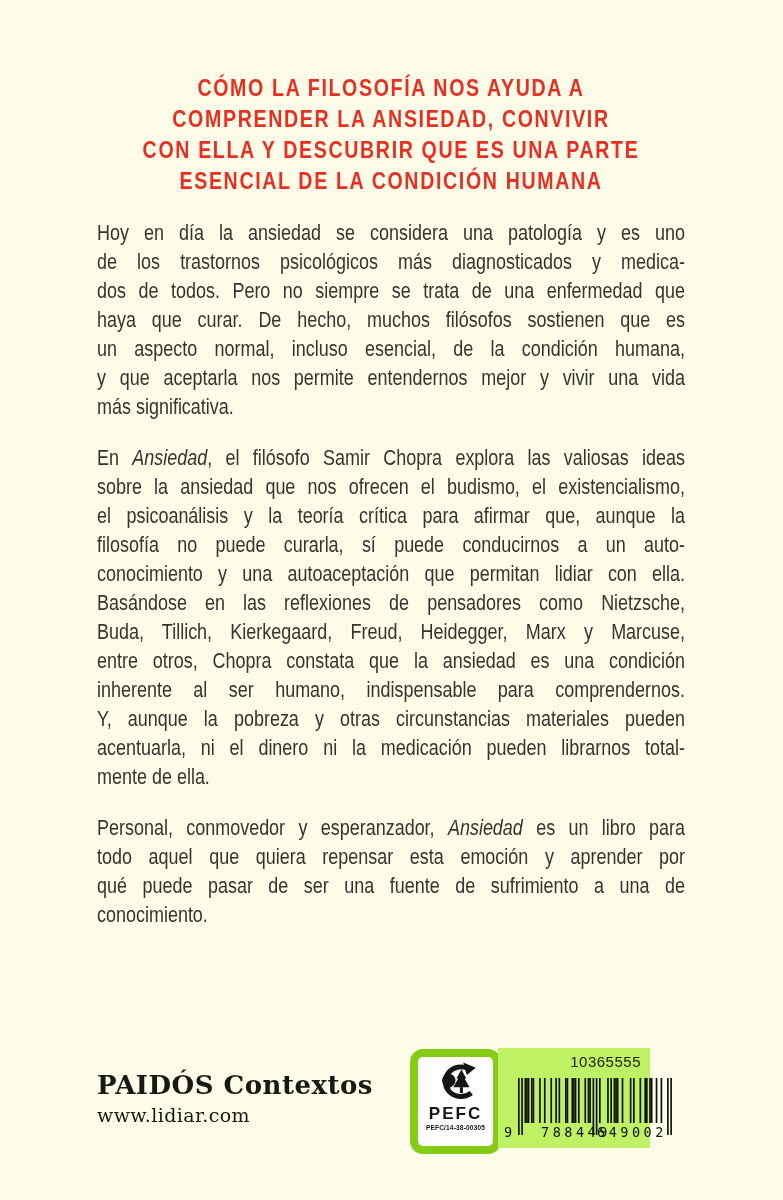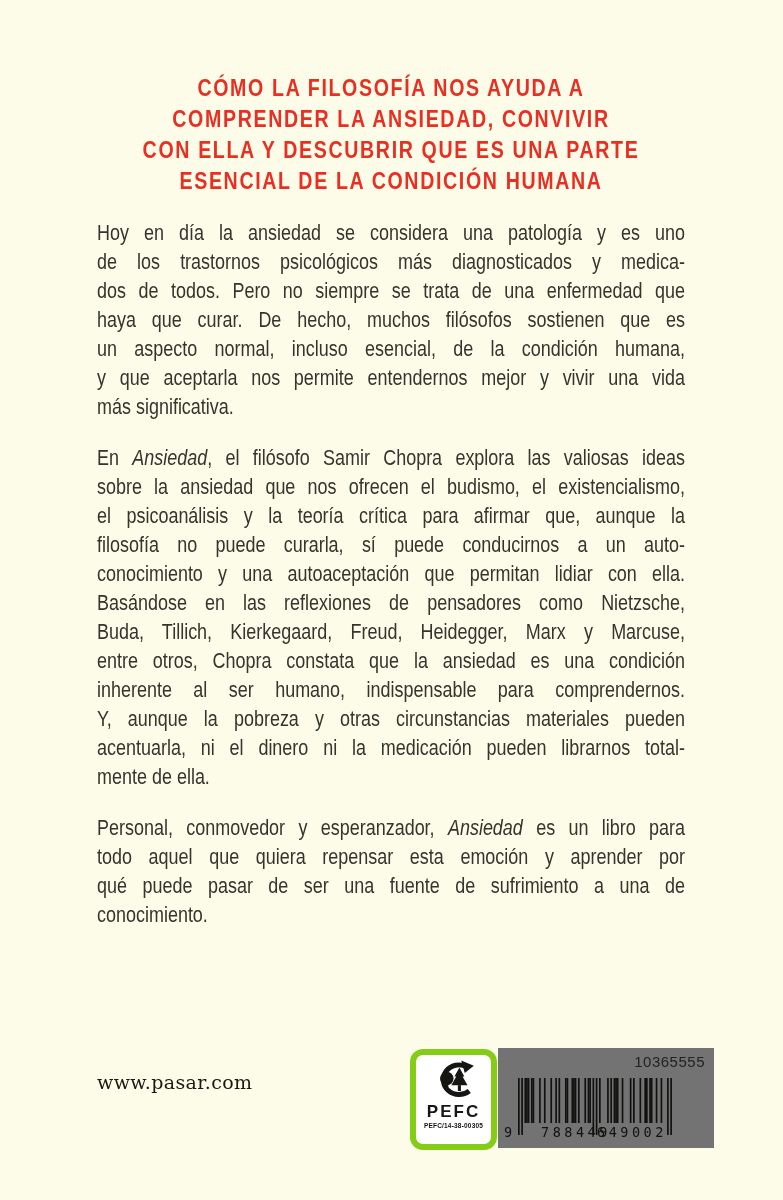--- a/index.html
+++ b/index.html
@@ -69,21 +69,21 @@
     letter-spacing: 0.4px;
   }
 
   .pefc-badge {
     position: absolute;
     left: 410px;
     top: 1049px;
     width: 75px;
     height: 89px;
     background: #ffffff;
-    border: 6px solid #84cc16;
+    border: 8px solid #84cc16;
     border-radius: 13px;
     text-align: center;
   }
   .pefc-mark { display: block; margin: 5px auto 0 auto; }
   .pefc-label {
     font-size: 17px;
     font-weight: bold;
     letter-spacing: 2px;
     color: #151513;
     line-height: 16px;
@@ -93,23 +93,23 @@
     font-weight: bold;
     color: #151513;
     letter-spacing: 0.2px;
     margin-top: 2px;
   }
 
   .barcode-box {
     position: absolute;
     left: 498px;
     top: 1048px;
-    width: 216px;
+    width: 152px;
     height: 100px;
-    background: #737373;
+    background: #bef264;
   }
   .product-code {
     position: absolute;
     top: 5px;
     right: 9px;
     font-size: 15px;
     color: #222220;
     letter-spacing: 0.5px;
   }
   .bars {
@@ -169,21 +169,22 @@
         <div class="para">
           <div class="line"><span>Personal, conmovedor y esperanzador, </span><em>Ansiedad</em><span> es un libro para</span></div>
           <div class="line"><span>todo aquel que quiera repensar esta emoción y aprender por</span></div>
           <div class="line"><span>qué puede pasar de ser una fuente de sufrimiento a una de</span></div>
           <div class="line end"><span>conocimiento.</span></div>
         </div>
       </div>
   </div>
 
   <div class="imprint-block">
-    <div class="url">www.pasar.com</div>
+    <div class="imprint">PAIDÓS Contextos</div>
+    <div class="url">www.lidiar.com</div>
   </div>
 
   <div class="pefc-badge">
     <svg class="pefc-mark" width="54" height="44" viewBox="0 0 60 48">
       <g fill="none" stroke="#151513" stroke-width="5.5">
         <path d="M 44 7 A 17.5 16.5 0 1 0 47 34"></path>
       </g>
       <polygon points="38,0 52,6 42,14" fill="#151513"></polygon>
       <circle cx="22" cy="20" r="7.5" fill="#151513"></circle>
       <rect x="20.3" y="26" width="3.4" height="8" fill="#151513"></rect>

